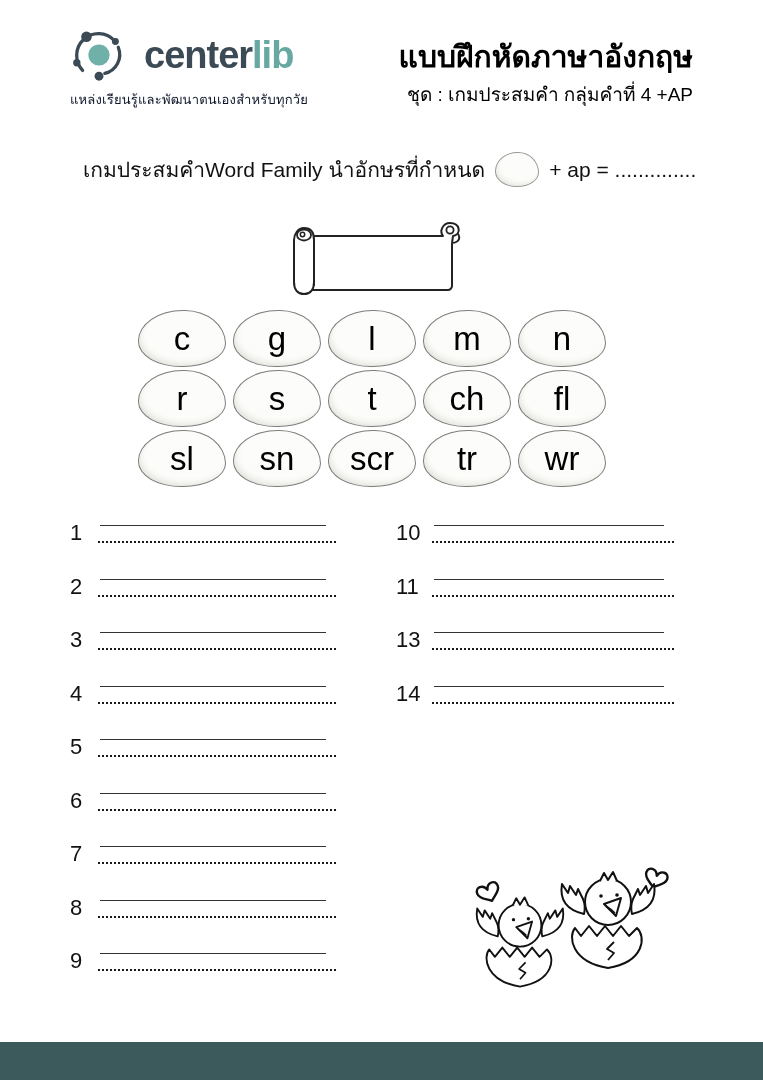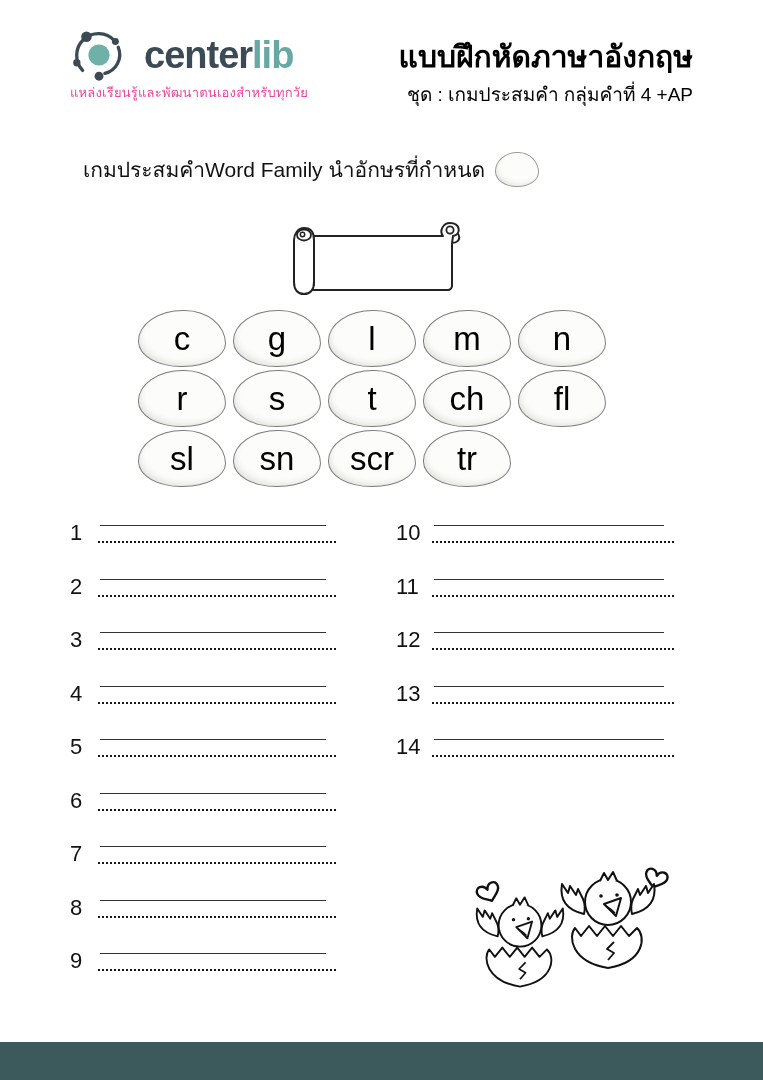--- a/index.html
+++ b/index.html
@@ -8,21 +8,21 @@
     font-family:"Liberation Sans","DejaVu Sans",sans-serif; color:#111;
     overflow:hidden;
   }
 
   
   .brand { position:absolute; left:70px; top:28px; }
   .brand-row { display:flex; align-items:center; gap:16px; }
   .brand-word { font-size:38px; font-weight:700; letter-spacing:-1px; line-height:1; }
   .brand-center { color:#3b4a54; }
   .brand-lib { color:#67a8a2; }
-  .brand-tagline { margin-top:0; font-size:13px; color:#ec4899; letter-spacing:.2px; }
+  .brand-tagline { margin-top:7px; font-size:13px; color:#0f172a; letter-spacing:.2px; }
 
   .title-block { position:absolute; right:70px; top:40px; text-align:right; }
   .page-title { font-size:30px; font-weight:700; color:#000; line-height:1.15; }
   .page-subtitle { font-size:19px; color:#000; margin-top:4px; }
 
   
   .instruction { position:absolute; left:68px; top:152px; display:flex; align-items:center; gap:10px; font-size:21px; white-space:nowrap;margin-left:15px; }
   .egg-small {
     width:42px; height:33px; background:#fcfcfa; border:1.4px solid #9a9a96;
     border-radius:52% 48% 50% 50% / 55% 60% 42% 45%;
@@ -84,20 +84,21 @@
   </div>
 
   <div class="title-block">
     <div class="page-title">แบบฝึกหัดภาษาอังกฤษ</div>
     <div class="page-subtitle">ชุด : เกมประสมคำ กลุ่มคำที่ 4 +AP</div>
   </div>
 
   <div class="instruction">
     <span>เกมประสมคำWord Family นำอักษรที่กำหนด</span>
     <span class="egg-small"></span>
+    <span>+ ap = ..............</span>
   </div>
 
   <div class="banner">
     <svg width="182" height="80" viewBox="0 0 182 80">
       <path d="M 160 13 C 172 13 172 25 162 25 L 162 68 C 162 70 160 72 158 72 L 22 72" fill="#ffffff" stroke="#222" stroke-width="2"></path>
       <path d="M 22 18 L 153 18 C 149 13 153 5 160 5 C 170 5 172 16 163 18 L 162 25" fill="#ffffff" stroke="#222" stroke-width="2" stroke-linejoin="round"></path>
       <circle cx="160" cy="12" r="3.6" fill="none" stroke="#222" stroke-width="1.8"></circle>
       <path d="M 14 10 C 22 10 24 16 24 22 L 24 64 C 24 72 20 76 14 76 C 8 76 4 72 4 64 L 4 22 C 4 16 8 10 14 10 Z" fill="#ffffff" stroke="#222" stroke-width="2"></path>
       <ellipse cx="14" cy="17" rx="7" ry="5.5" fill="#ffffff" stroke="#222" stroke-width="1.8"></ellipse>
       <circle cx="12.5" cy="16.5" r="2.2" fill="none" stroke="#222" stroke-width="1.5"></circle>
@@ -146,20 +147,23 @@
         </div>
       <div class="egg">
           <span class="egg-letter">sn</span>
         </div>
       <div class="egg">
           <span class="egg-letter">scr</span>
         </div>
       <div class="egg">
           <span class="egg-letter">tr</span>
         </div>
+      <div class="egg">
+          <span class="egg-letter">wr</span>
+        </div>
     </div>
   </div>
 
   <div class="answers answers-left">
     <div class="ans-item">
         <span class="ans-num">1</span>
         <span class="ans-lines">
           <span class="line-solid"></span>
           <span class="line-dotted"></span>
         </span>
@@ -225,27 +229,20 @@
   <div class="answers answers-right">
     <div class="ans-item">
         <span class="ans-num">10</span>
         <span class="ans-lines">
           <span class="line-solid"></span>
           <span class="line-dotted"></span>
         </span>
       </div>
     <div class="ans-item">
         <span class="ans-num">11</span>
-        <span class="ans-lines">
-          <span class="line-solid"></span>
-          <span class="line-dotted"></span>
-        </span>
-      </div>
-    <div class="ans-item">
-        <span class="ans-num">12</span>
         <span class="ans-lines">
           <span class="line-solid"></span>
           <span class="line-dotted"></span>
         </span>
       </div>
     <div class="ans-item">
         <span class="ans-num">13</span>
         <span class="ans-lines">
           <span class="line-solid"></span>
           <span class="line-dotted"></span>

